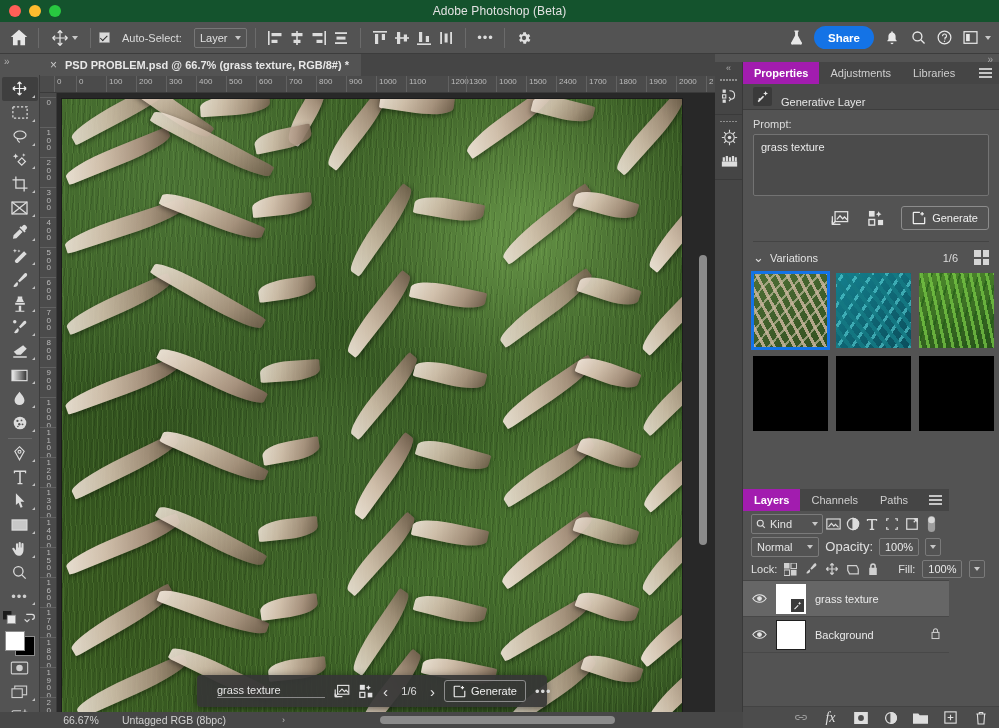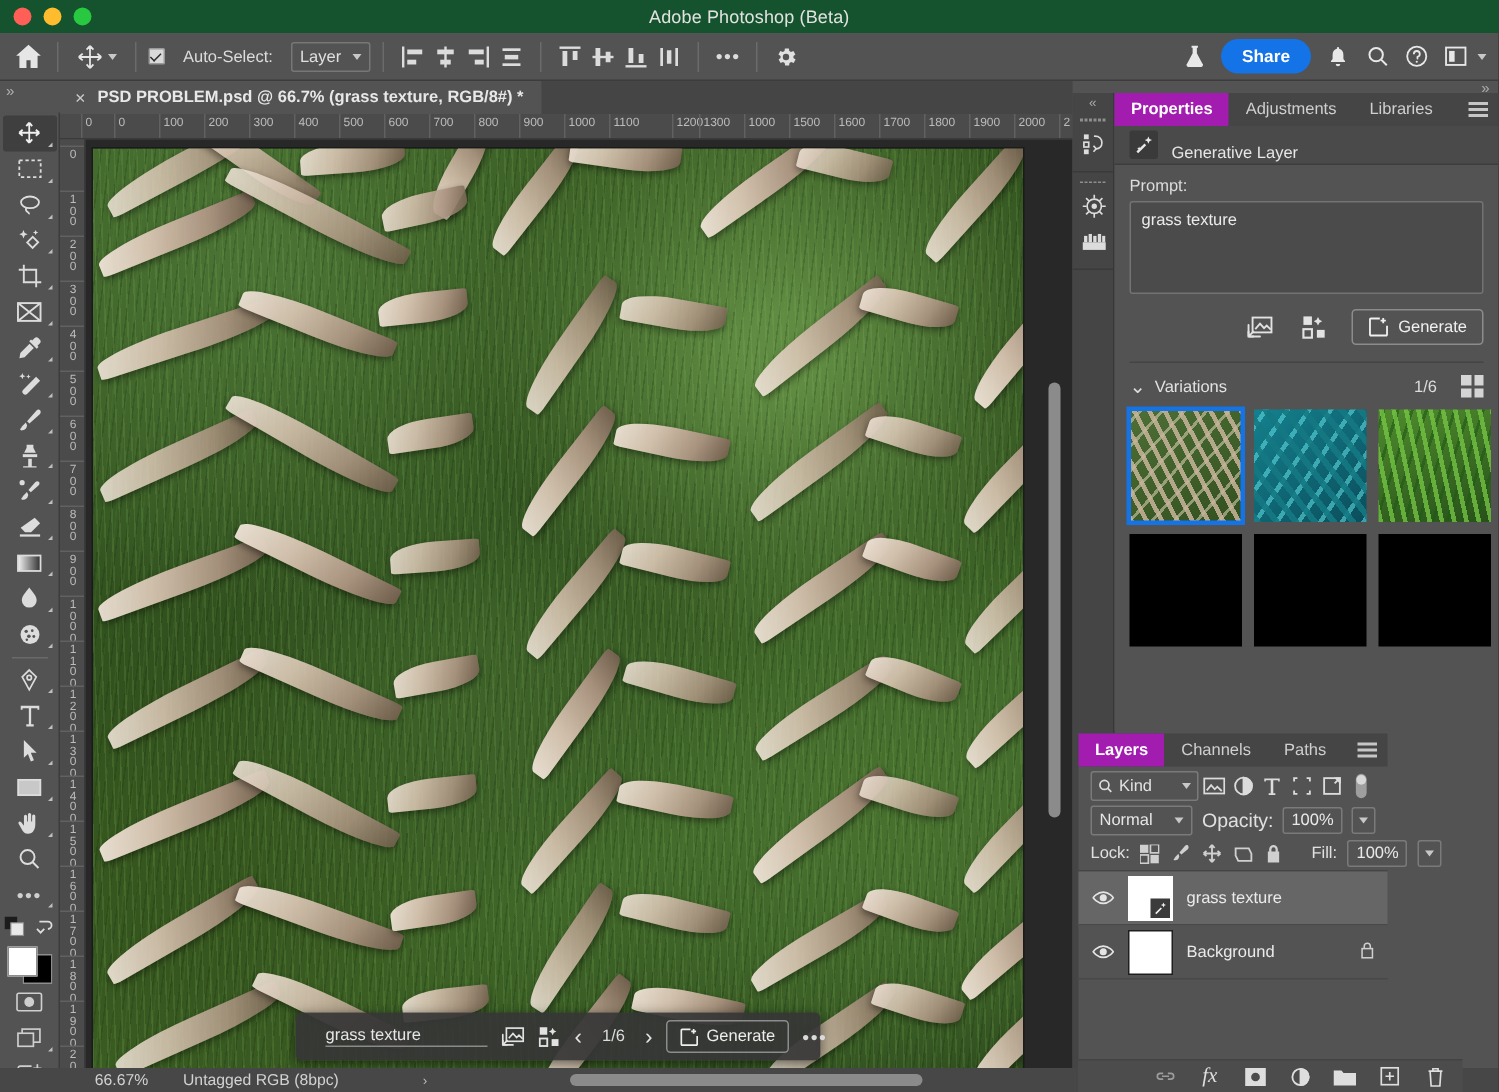--- a/index.html
+++ b/index.html
@@ -218,21 +218,21 @@
   .v2 { background:
       repeating-linear-gradient(52deg, rgba(20,120,130,.9) 0 4px, transparent 4px 10px),
       repeating-linear-gradient(-56deg, rgba(90,215,220,.6) 0 3px, transparent 3px 12px),
       linear-gradient(140deg,#14808e,#0b4e5c); }
   .v3 { background:
       repeating-linear-gradient(78deg, rgba(120,200,70,.75) 0 3px, transparent 3px 8px),
       repeating-linear-gradient(-72deg, rgba(30,90,20,.6) 0 2px, transparent 2px 9px),
       linear-gradient(160deg,#4f8c2d,#27511a); }
 
   .panel-layers {
-    position:absolute; left:719px; top:489px; width:206px; height:239px;
+    position:absolute; left:743px; top:489px; width:206px; height:239px;
     background:#535353;
   }
   .filter-row { height:24px; display:flex; align-items:center; gap:0px; padding:2px 8px 0; }
   .kind-select { width:83px; height:20px; background:#535353; border:1px solid #7a7a7a;
                  border-radius:2px; display:flex;align-items:center; gap:4px; padding:0 4px;
                  font-size:11px; color:#e2e2e2; }
   .filter-ico { width:23px;height:20px; display:flex;align-items:center;justify-content:center; }
   .blend-row { height:23px; display:flex; align-items:center; gap:6px; padding:0 8px; }
   .blend-select { width:120px; height:20px; background:#535353; border:1px solid #7a7a7a;
                   border-radius:2px; display:flex;align-items:center; padding:0 5px;
@@ -613,21 +613,21 @@
       <div class="rh-tick" style="left: 216px;">600</div>
       <div class="rh-tick" style="left: 246px;">700</div>
       <div class="rh-tick" style="left: 276px;">800</div>
       <div class="rh-tick" style="left: 306px;">900</div>
       <div class="rh-tick" style="left: 336px;">1000</div>
       <div class="rh-tick" style="left: 366px;">1100</div>
       <div class="rh-tick" style="left: 408px;">1200</div>
       <div class="rh-tick" style="left: 426px;">1300</div>
       <div class="rh-tick" style="left: 456px;">1000</div>
       <div class="rh-tick" style="left: 486px;">1500</div>
-      <div class="rh-tick" style="left: 516px;">1600</div>
+      <div class="rh-tick" style="left: 516px;">2400</div>
       <div class="rh-tick" style="left: 546px;">1700</div>
       <div class="rh-tick" style="left: 576px;">1800</div>
       <div class="rh-tick" style="left: 606px;">1900</div>
       <div class="rh-tick" style="left: 636px;">2000</div>
       <div class="rh-tick" style="left: 666px;">2</div>
     </div>
   <div class="ruler-v" id="rulerV">
       <div class="rv-tick" style="top: 4px; height: 30px;">
         <span>0</span>
       </div>

